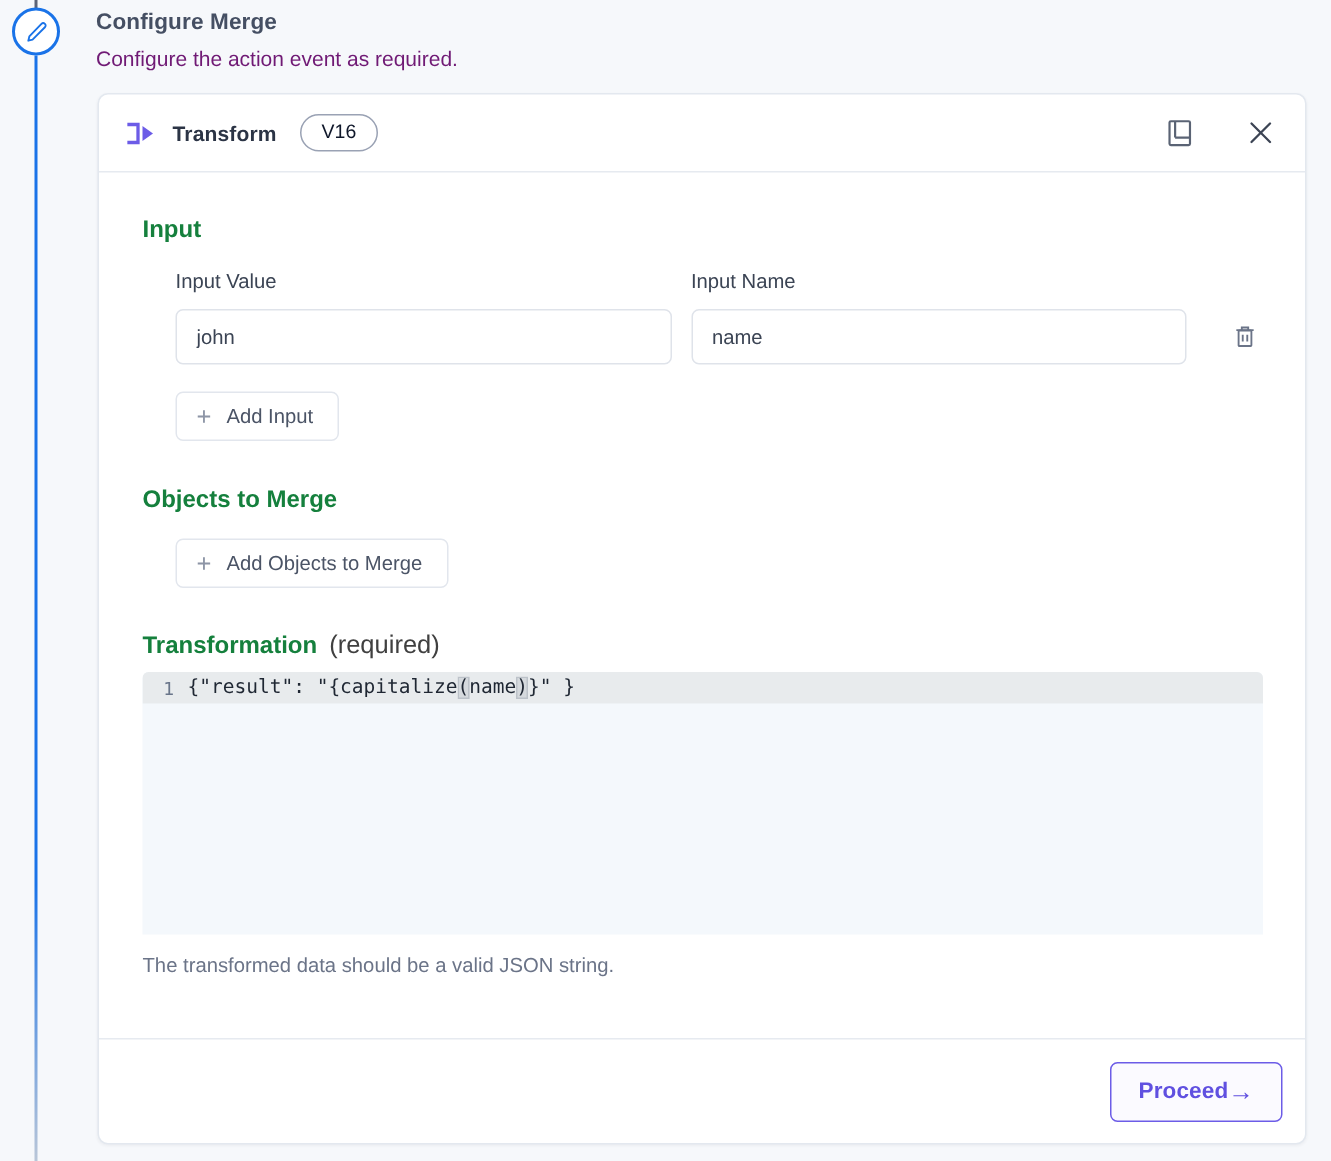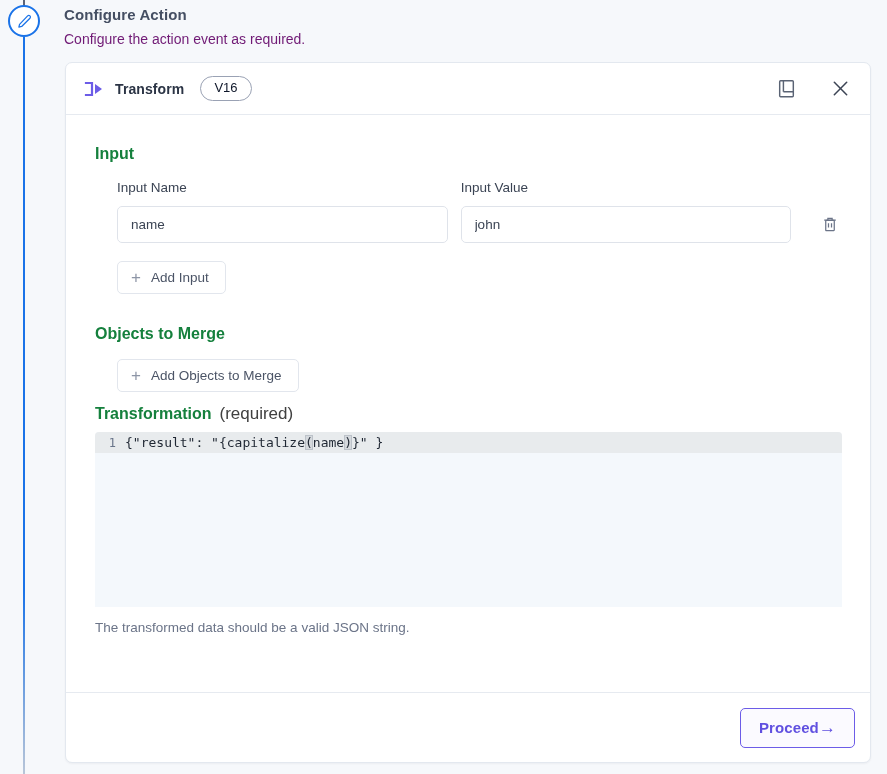--- a/index.html
+++ b/index.html
@@ -190,21 +190,21 @@
     font-size: 13.5px;
     color: #4b5466;
     cursor: pointer;
     line-height: 1;
   }
   .ghost-btn .plus { color: #8d95a6; font-size: 17px; line-height: 1; font-weight: 300; }
 
   .merge-section { margin-top: 31px; }
   .merge-section .ghost-btn { margin-top: 16px; margin-left: 22px; }
 
-  .xform-section { margin-top: 12px; }
+  .xform-section { margin-top: 28px; }
   .xform-head {
     display: flex;
     align-items: baseline;
     gap: 8px;
   }
   .xform-required {
     font-size: 17px;
     color: #404040;
   }
 
@@ -291,21 +291,21 @@
     <div class="rail-node">
       <span>
         <svg width="15" height="15" viewBox="0 0 24 24" fill="none" stroke="#1a73e8" stroke-width="2" stroke-linecap="round" stroke-linejoin="round">
           <path d="M17 3a2.6 2.6 0 0 1 3.7 3.7L7.5 19.9 3 21l1.1-4.5L17 3z"></path>
         </svg>
       </span>
     </div>
   </div>
 
   <div class="page-header">
-    <div class="page-title">Configure Action</div>
+    <div class="page-title">Configure Merge</div>
     <div class="page-sub">Configure the action event as required.</div>
   </div>
 
   <div class="card">
 
     <div class="card-header">
       <span class="xform-icon">
         <svg width="20" height="16" viewBox="0 0 20 16">
           <path d="M2 2 L2 2 L8 2 L8 14 L2 14" fill="none" stroke="#6c5ce7" stroke-width="2.2" stroke-linecap="square"></path>
           <path d="M11 3 L18 8 L11 13 Z" fill="#6c5ce7"></path>
@@ -331,27 +331,27 @@
       </div>
     </div>
 
     <div class="card-body">
 
       <div>
         <div class="section-label">Input</div>
 
         <div class="field-group">
           <div class="field-row">
+            <div class="field-col value">
+              <label class="field-label">Input Value</label>
+              <input class="text-input" type="text" value="john" style="">
+            </div>
             <div class="field-col name">
               <label class="field-label">Input Name</label>
               <input class="text-input" type="text" value="name" style="">
-            </div>
-            <div class="field-col value">
-              <label class="field-label">Input Value</label>
-              <input class="text-input" type="text" value="john" style="">
             </div>
             <button class="row-delete">
               <svg width="16" height="17" viewBox="0 0 18 19" fill="none" stroke="#6b7488" stroke-width="1.4">
                 <path d="M2.5 4.5h13"></path>
                 <path d="M6.6 4.5V2.6h4.8v1.9"></path>
                 <rect x="4.2" y="4.8" width="9.6" height="11.6" rx="0.6"></rect>
                 <line x1="7.3" y1="8" x2="7.3" y2="13"></line>
                 <line x1="10.7" y1="8" x2="10.7" y2="13"></line>
               </svg>
             </button>

